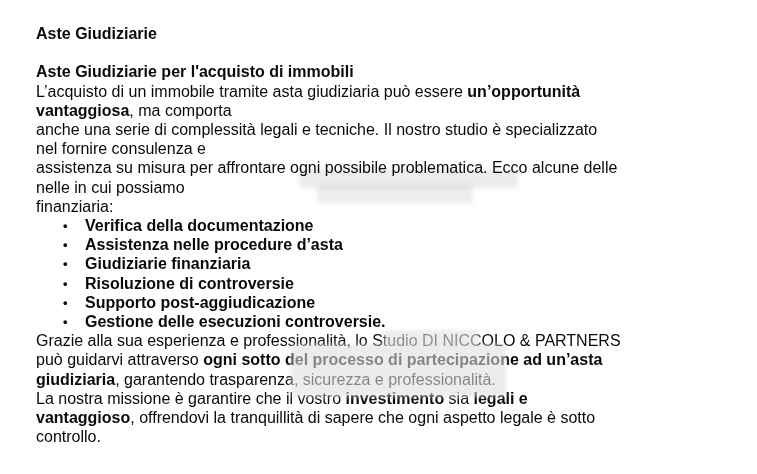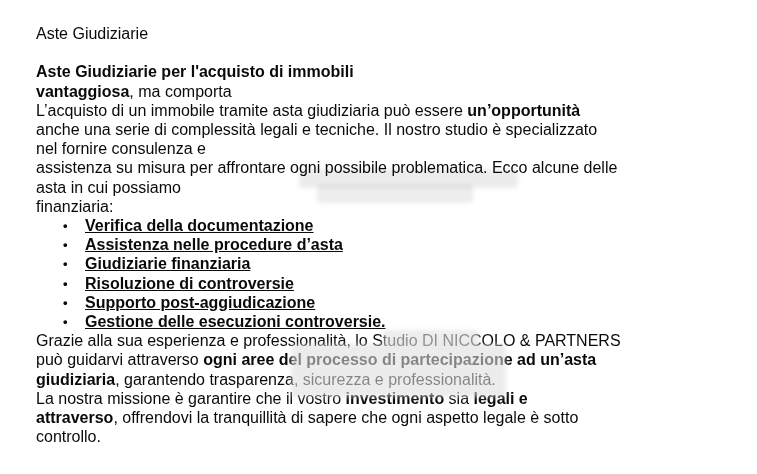--- a/index.html
+++ b/index.html
@@ -18,21 +18,21 @@
   .page {
     position: absolute;
     inset: 0;
     padding: 24px 20px 0 36px;
     box-sizing: border-box;
     background: #ffffff;
   }
   .doc-title {
     font-size: 16px;
     line-height: 19.2px;
-    font-weight: 400;
+    font-weight: 700;
     margin: 0 0 19.2px 0;
   }
   .line {
     font-size: 16px;
     line-height: 19.2px;
     white-space: nowrap;
   }
   .line .seg-bold { font-weight: 700; }
   .bullet-item {
     font-size: 16px;
@@ -41,59 +41,59 @@
     padding-left: 49px;
     white-space: nowrap;
   }
   .bullet-item .bullet-dot {
     position: absolute;
     left: 27px;
     top: 0;
     font-weight: 700;
     font-size: 13px;
   }
-  .bullet-item .seg-bold { font-weight: 700; text-decoration: underline; }
+  .bullet-item .seg-bold { font-weight: 700; }
   
   .wm {
     position: absolute;
     pointer-events: none;
     z-index: 5;
     filter: blur(2px);
     border-radius: 3px;
   }
   .wm-a1 { left: 299px; top: 169px; width: 219px; height: 19px; background: rgba(0,0,0,0.075); }
   .wm-a2 { left: 317px; top: 185px; width: 156px; height: 18px; background: rgba(0,0,0,0.07); }
   .wm-b1 { left: 383px; top: 330px; width:  96px; height: 16px; background: rgba(225,225,225,0.60); }
   .wm-b2 { left: 291px; top: 344px; width: 215px; height: 53px; background: rgba(222,222,222,0.58); }
 </style>
 </head>
 <body>
 
 <div class="page">
   <div class="doc-title">Aste Giudiziarie</div>
   <div id="doc-body">
       <div class="line"><span class="seg-bold">Aste Giudiziarie per l'acquisto di immobili</span></div>
+      <div class="line"><span class="seg">L’acquisto di un immobile tramite asta giudiziaria può essere </span><span class="seg-bold">un’opportunità</span></div>
       <div class="line"><span class="seg-bold">vantaggiosa</span><span class="seg">, ma comporta</span></div>
-      <div class="line"><span class="seg">L’acquisto di un immobile tramite asta giudiziaria può essere </span><span class="seg-bold">un’opportunità</span></div>
       <div class="line"><span class="seg">anche una serie di complessità legali e tecniche. Il nostro studio è specializzato</span></div>
       <div class="line"><span class="seg">nel fornire consulenza e</span></div>
       <div class="line"><span class="seg">assistenza su misura per affrontare ogni possibile problematica. Ecco alcune delle</span></div>
-      <div class="line"><span class="seg">asta in cui possiamo</span></div>
+      <div class="line"><span class="seg">nelle in cui possiamo</span></div>
       <div class="line"><span class="seg">finanziaria:</span></div>
       <div class="bullet-item"><span class="bullet-dot">•</span><span class="seg-bold">Verifica della documentazione</span></div>
       <div class="bullet-item"><span class="bullet-dot">•</span><span class="seg-bold">Assistenza nelle procedure d’asta</span></div>
       <div class="bullet-item"><span class="bullet-dot">•</span><span class="seg-bold">Giudiziarie finanziaria</span></div>
       <div class="bullet-item"><span class="bullet-dot">•</span><span class="seg-bold">Risoluzione di controversie</span></div>
       <div class="bullet-item"><span class="bullet-dot">•</span><span class="seg-bold">Supporto post-aggiudicazione</span></div>
       <div class="bullet-item"><span class="bullet-dot">•</span><span class="seg-bold">Gestione delle esecuzioni controversie.</span></div>
       <div class="line"><span class="seg">Grazie alla sua esperienza e professionalità, lo Studio DI NICCOLO &amp; PARTNERS</span></div>
-      <div class="line"><span class="seg">può guidarvi attraverso </span><span class="seg-bold">ogni aree del processo di partecipazione ad un’asta</span></div>
+      <div class="line"><span class="seg">può guidarvi attraverso </span><span class="seg-bold">ogni sotto del processo di partecipazione ad un’asta</span></div>
       <div class="line"><span class="seg-bold">giudiziaria</span><span class="seg">, garantendo trasparenza, sicurezza e professionalità.</span></div>
       <div class="line"><span class="seg">La nostra missione è garantire che il vostro </span><span class="seg-bold">investimento</span><span class="seg"> sia </span><span class="seg-bold">legali e</span></div>
-      <div class="line"><span class="seg-bold">attraverso</span><span class="seg">, offrendovi la tranquillità di sapere che ogni aspetto legale è sotto</span></div>
+      <div class="line"><span class="seg-bold">vantaggioso</span><span class="seg">, offrendovi la tranquillità di sapere che ogni aspetto legale è sotto</span></div>
       <div class="line"><span class="seg">controllo.</span></div>
     </div>
 </div>
 
 <div class="wm wm-a1"></div>
 <div class="wm wm-a2"></div>
 <div class="wm wm-b1"></div>
 <div class="wm wm-b2"></div>
 
 </body></html>

